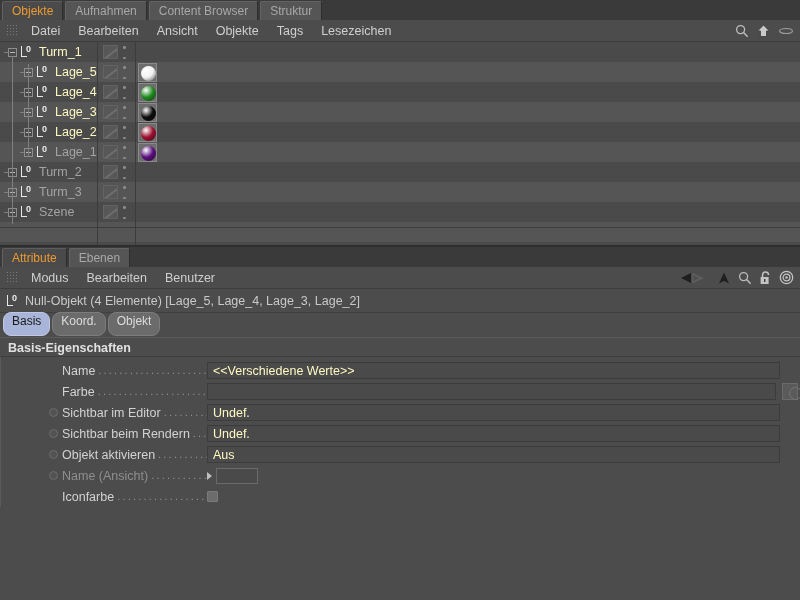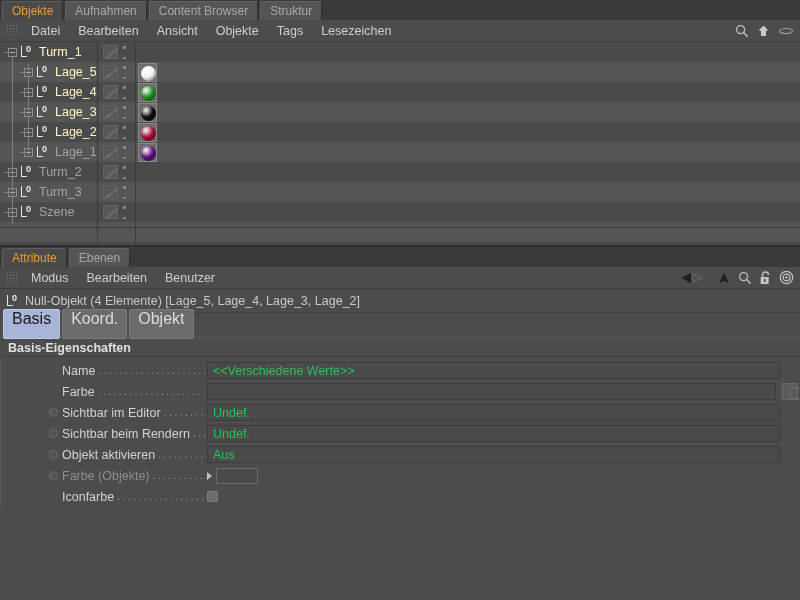--- a/index.html
+++ b/index.html
@@ -209,28 +209,28 @@
     font-size: 12.5px;
     color: #c9c9c9;
   }
   .subtabs {
     height: 22px;
     display: flex; align-items: center;
     padding: 0 3px;
     background: #4c4c4c;
   }
   .stab {
-    height: 30px; line-height: 17px;
+    height: 24px; line-height: 17px;
     padding: 0 8px;
     margin-right: 2px;
-    font-size: 16px;
+    font-size: 12px;
     background: #6b6b6b;
     color: #dcdcdc;
     border: 1px solid #7d7d7d;
-    border-radius: 2px;
+    border-radius: 8px;
     cursor: default;
   }
   .stab.active {
     background: #a8b4d8;
     color: #1a1a1a;
     border-color: #c0c8e4;
   }
   .section-title {
     height: 20px; line-height: 20px;
     padding-left: 8px;
@@ -291,21 +291,21 @@
     flex: 0 0 auto;
   }
   .field {
     height: 17px;
     background: #4a4a4a;
     border: 1px solid #3c3c3c;
     border-top-color: #3a3a3a;
     display: flex; align-items: center;
     padding: 0 5px;
     font-size: 12.5px;
-    color: #22c55e;
+    color: #fef9c3;
     flex: 1 1 auto;
     margin-right: 1px;
     overflow: hidden;
     white-space: nowrap;
   }
   .field.wide { margin-right: 20px; }
   .ebene-btn {
     position: absolute;
     right: 2px; top: 2px;
     width: 16px; height: 17px;
@@ -657,21 +657,21 @@
         <div class="keydot"></div>
         <div class="plabel">
           <span class="ltext">Objekt aktivieren</span>
           <span class="dotfill">................................</span>
         </div>
         <div class="field wide">Aus</div>
       </div>
       <div class="prow">
         <div class="keydot"></div>
         <div class="plabel dim">
-          <span class="ltext">Farbe (Objekte)</span>
+          <span class="ltext">Name (Ansicht)</span>
           <span class="dotfill">................................</span>
         </div>
         <span class="arrowr"></span>
         <div class="swatch"></div>
       </div>
       <div class="prow">
         <div class="keydot none" style="margin-left: 6px;"></div>
         <div class="plabel">
           <span class="ltext">Iconfarbe</span>
           <span class="dotfill">................................</span>

